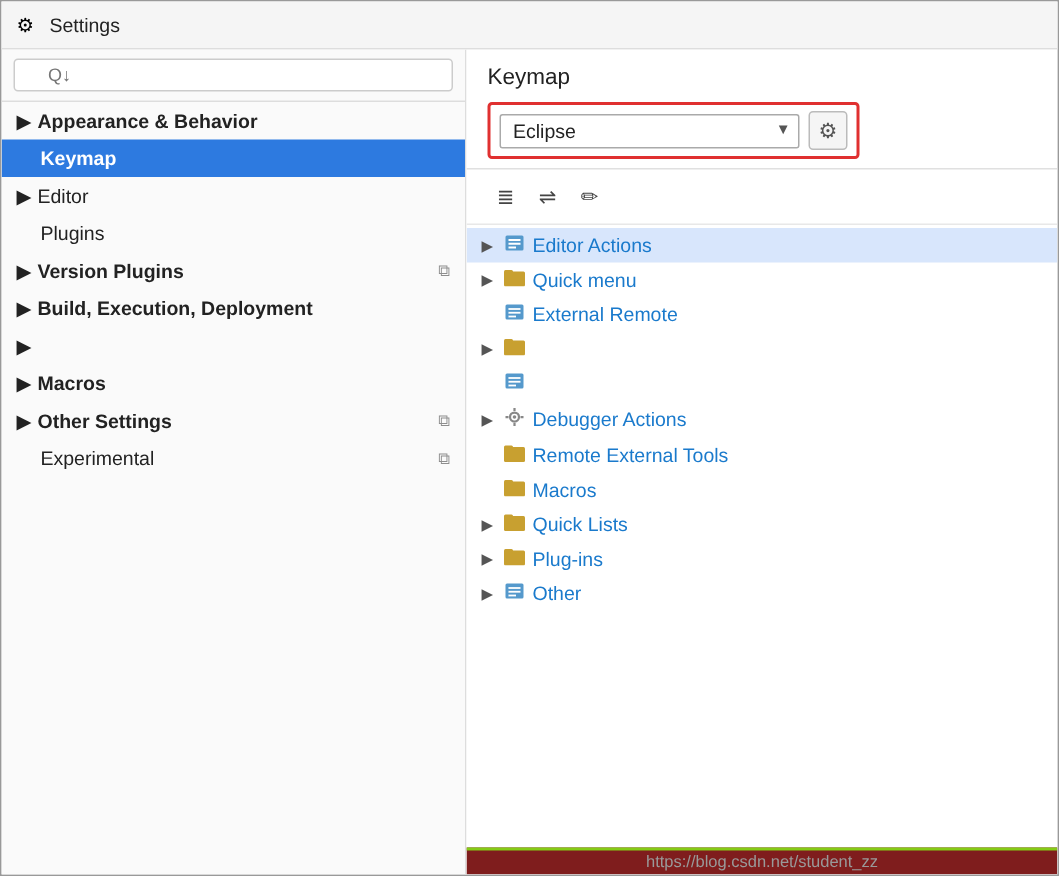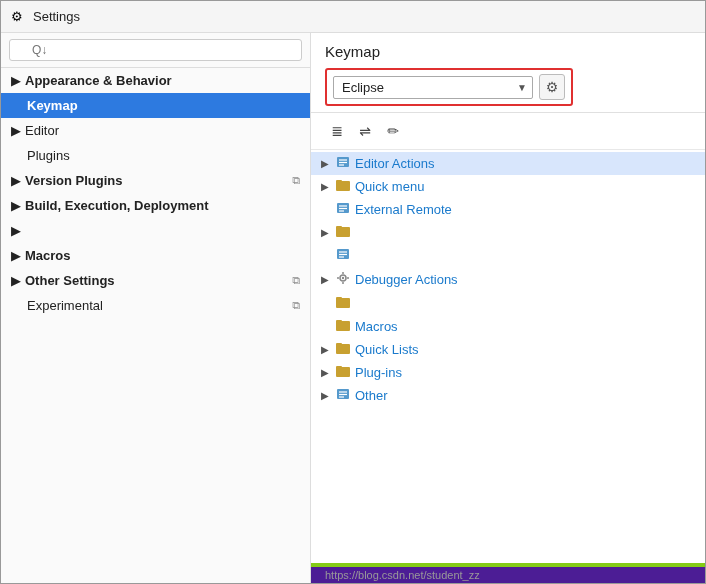--- a/index.html
+++ b/index.html
@@ -219,26 +219,26 @@
     .tree-item .item-icon {
       font-size: 13px;
       flex-shrink: 0;
     }
     .tree-item .item-label {
       color: #1a7acc;
     }
     .tree-item.selected .item-label { color: #1a7acc; }
 
     .status-bar {
-      border-top: 4px solid #84cc16;
+      border-top: 2px solid #84cc16;
       padding: 2px 14px;
       font-size: 11px;
       color: #999;
-      text-align: left;
-      background: #4c1d95;
+      text-align: center;
+      background: #7f1d1d;
     }
   </style>
 </head>
 <body>
 
 <div class="window">
 
   <div class="title-bar">
     <span class="title-bar-icon">⚙</span>
     <span class="title-bar-text">Settings</span>
@@ -381,20 +381,21 @@
                   <line x1="11" y1="7" x2="13" y2="7" stroke="#888" stroke-width="1.5"></line>
                 </svg></span>
               <span class="item-label">Debugger Actions</span>
             </div>
             <div class="tree-item">
               <span class="no-chevron"></span>
               <span class="item-icon"><svg width="14" height="12" viewBox="0 0 14 12">
                   <rect x="0" y="2" width="14" height="10" rx="1" fill="#c8a030"></rect>
                   <rect x="0" y="1" width="6" height="3" rx="1" fill="#c8a030"></rect>
                 </svg></span>
+              <span class="item-label">Remote External Tools</span>
             </div>
             <div class="tree-item">
               <span class="no-chevron"></span>
               <span class="item-icon"><svg width="14" height="12" viewBox="0 0 14 12">
                   <rect x="0" y="2" width="14" height="10" rx="1" fill="#c8a030"></rect>
                   <rect x="0" y="1" width="6" height="3" rx="1" fill="#c8a030"></rect>
                 </svg></span>
               <span class="item-label">Macros</span>
             </div>
             <div class="tree-item">

